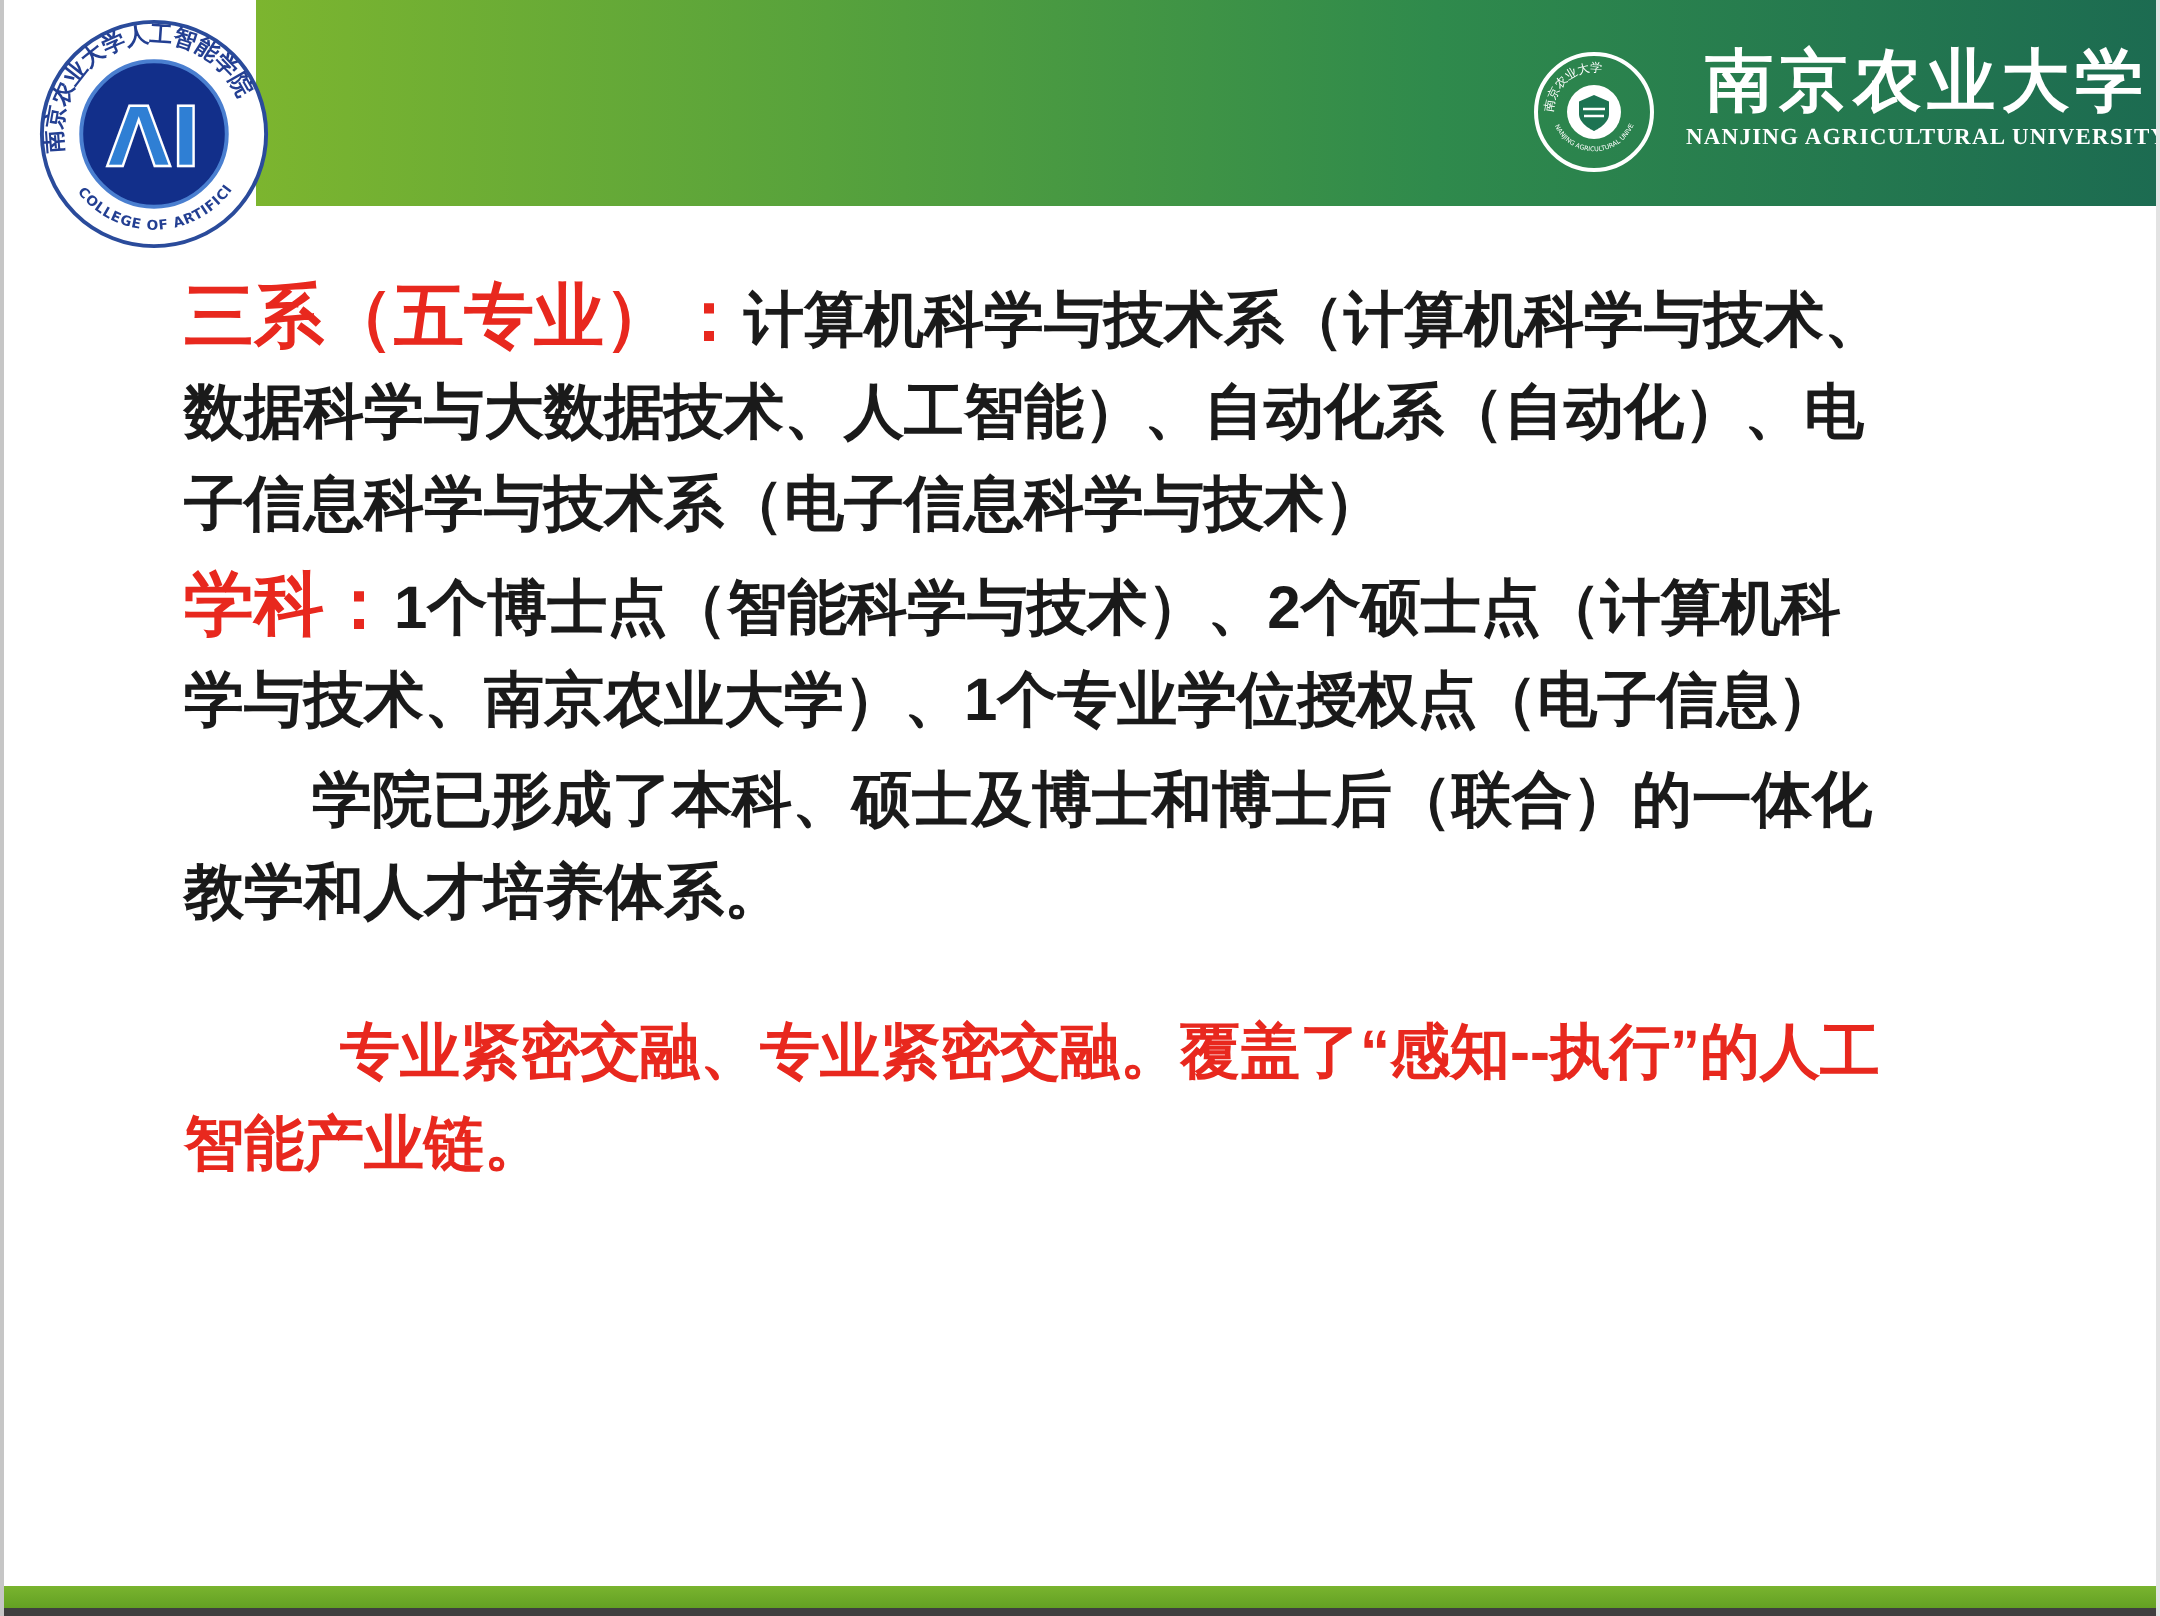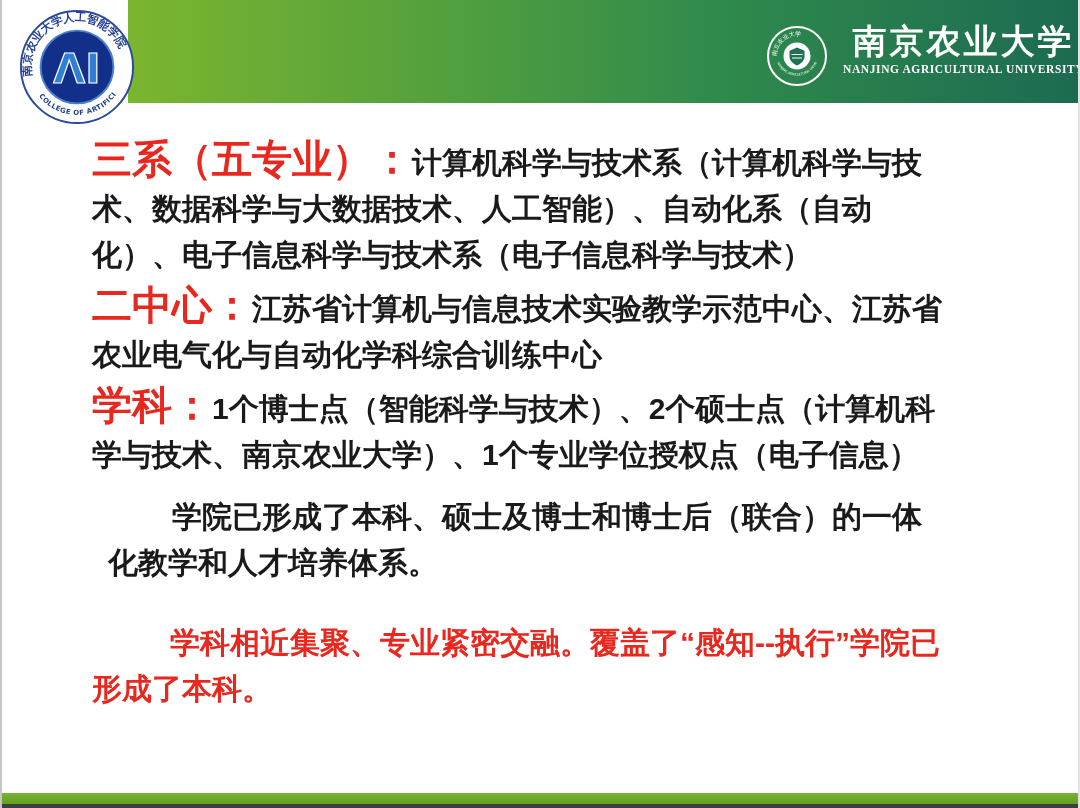--- a/index.html
+++ b/index.html
@@ -27,22 +27,22 @@
     color:#ffffff;font-family:"Liberation Serif","DejaVu Serif",serif;
     font-weight:700;font-size:11.5px;letter-spacing:0.6px;margin-top:3px;white-space:nowrap;
   }
   
   .content{
     position:absolute;left:92px;top:136px;width:858px;
     font-size:30px;line-height:46px;color:#1a1a1a;font-weight:600;
     text-align:left;
   }
   .para{margin:0 0 4px 0;}
-  .lead{color:#e8281e;font-size:40px;font-weight:700;}
-  .note{margin:16px;text-indent:64px;}
+  .lead{color:#e8281e;font-size:35px;font-weight:700;}
+  .note{margin:0;text-indent:64px;}
   .highlight{
     margin:34px 0 0 0;text-indent:78px;
     color:#e8281e;font-weight:600;
   }
   
   .footer-band{
     position:absolute;left:0;right:0;bottom:4px;height:11px;
     background:linear-gradient(180deg,#79b42f 0%,#63a023 100%);
   }
   .bottom-strip{position:absolute;left:0;right:0;bottom:0;height:4px;background:#3f3f3f;}
@@ -91,27 +91,26 @@
     </svg>
     <div class="brand-text">
       <div class="brand-cn">南京农业大学</div>
       <div class="brand-en">NANJING AGRICULTURAL UNIVERSITY</div>
     </div>
   </div>
 
   <div class="content">
     <p class="para"><span class="lead">三系（五专业）：</span><span>计算机科学与技术系（计算机科学与技术、数据科学与大数据技术、人工智能）、自动化系（自动化）、电子信息科学与技术系（电子信息科学与技术）</span></p>
 
-    <p class="para"><span class="lead">二中心：</span><span>江苏省计算机与信息技术实验教学示范中心、江苏省农业电气化与自动化学科综合训练中心</span></p>
 
     <p class="para"><span class="lead">学科：</span><span>1个博士点（智能科学与技术）、2个硕士点（计算机科学与技术、南京农业大学）、1个专业学位授权点（电子信息）</span></p>
 
     <p class="note">学院已形成了本科、硕士及博士和博士后（联合）的一体化教学和人才培养体系。</p>
 
-    <p class="highlight">学科相近集聚、专业紧密交融。覆盖了“感知--执行”学院已形成了本科。</p>
+    <p class="highlight">专业紧密交融、专业紧密交融。覆盖了“感知--执行”的人工智能产业链。</p>
   </div>
 
   <div class="footer-band"></div>
   <div class="bottom-strip"></div>
   <div class="edge-left"></div>
   <div class="edge-right"></div>
 
 </div>
 
 </body></html>

